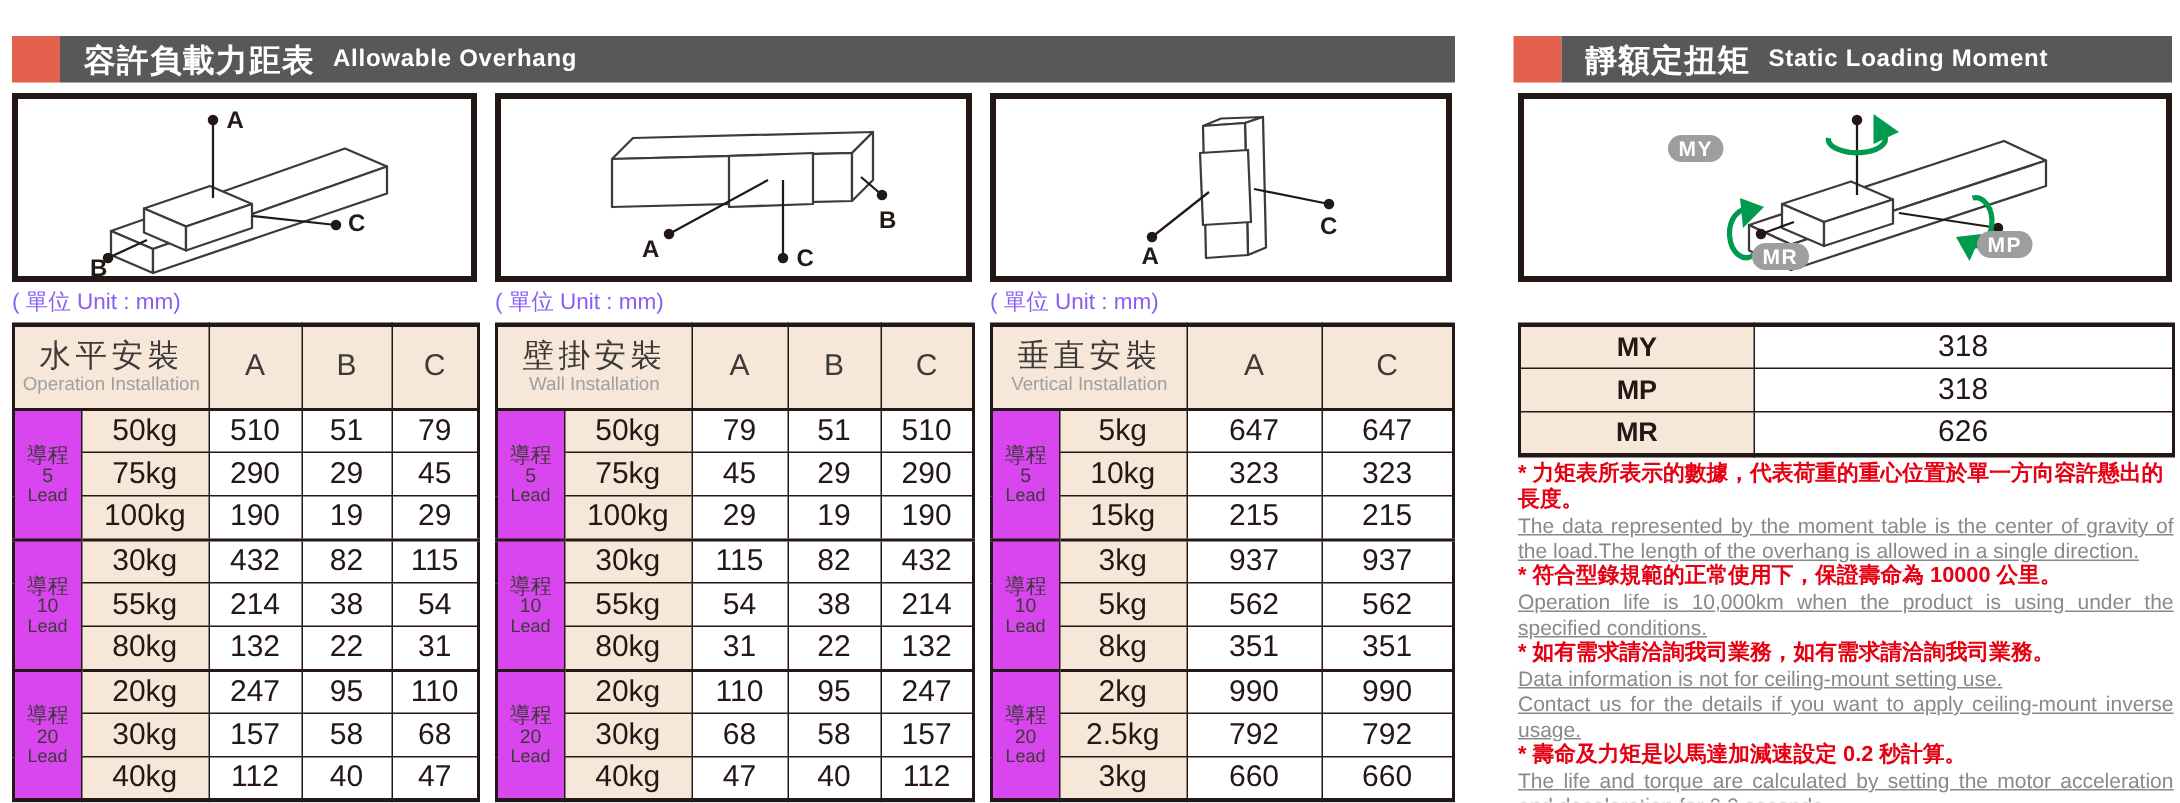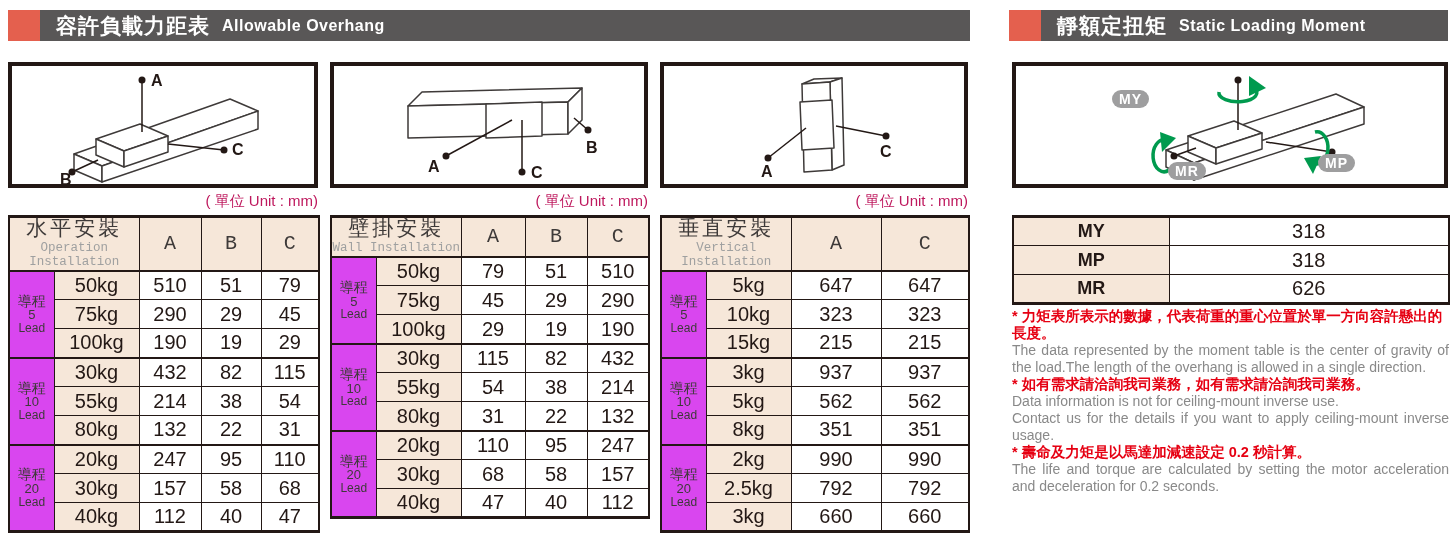--- a/index.html
+++ b/index.html
@@ -1,40 +1,40 @@
 <!DOCTYPE html>
 <html><head>
 <meta charset="utf-8">
 <style>
   html,body{margin:0;padding:0;background:#fff;}
   #canvas{position:relative;width:1453px;height:535px;background:#fff;
           font-family:"Liberation Sans","DejaVu Sans",sans-serif;color:#231815;overflow:hidden;}
 
   
-  .sec-header{position:absolute;top:10px;height:31px;display:flex;}
+  .sec-header{position:absolute;top:24px;height:31px;display:flex;}
   .accent{width:32px;height:31px;background:#e4604e;flex:0 0 32px;}
   .bar{flex:1;background:#595757;color:#fff;display:flex;align-items:center;padding-left:16px;gap:12px;white-space:nowrap;}
   .bar .zh{font-size:21px;font-weight:bold;letter-spacing:1px;}
   .bar .en{font-size:16px;font-weight:bold;letter-spacing:0.5px;}
 
   
   .dbox{position:absolute;border:4px solid #231815;background:#fff;}
   .dbox svg{display:block;}
   .dlabel{position:absolute;font-weight:bold;font-size:16px;color:#231815;line-height:1;}
   .pill{position:absolute;background:#9e9e9f;color:#fff;font-weight:bold;font-size:14px;
         border-radius:10px;padding:2px 7px;line-height:1;letter-spacing:1px;}
 
-  .unit{position:absolute;font-size:15px;color:#be185d;text-align:right;}
+  .unit{position:absolute;font-size:15px;color:#8b5cf6;}
 
   
   .ovh-table{position:absolute;border-collapse:collapse;table-layout:fixed;background:#fff;
              border-top:3px solid #231815;border-bottom:3px solid #231815;
              border-left:2px solid #231815;border-right:2px solid #231815;}
   .ovh-table td{border:1px solid #231815;text-align:center;vertical-align:middle;padding:0;color:#231815;}
-  tr.hdr{height:40px;font-family:Liberation Mono, monospace;}
+  tr.hdr{height:56px;}
   tr.hdr td{border-bottom:2px solid #231815;}
   tr.data{height:29px;}
   tr.gsep td{border-top:2px solid #231815;}
   td.title-cell{background:#f6e7d9;}
   .tz{font-size:21px;color:#3e3a39;letter-spacing:3px;line-height:1.1;}
   .te{font-size:12.5px;color:#9fa0a0;line-height:1.1;margin-top:1px;}
   td.colh{background:#f6e7d9;font-size:20px;color:#3e3a39;}
   td.lead-cell{background:#d946ef;line-height:1.05;}
   .lead-zh{font-size:14px;color:#3e3a39;}
   .lead-num{font-size:13px;color:#3e3a39;}
@@ -42,21 +42,21 @@
   td.load-cell{background:#f6e7d9;font-size:20px;}
   td.val-cell{font-size:20px;background:#fff;}
 
   
   .mom-table td.mlabel{background:#f6e7d9;font-weight:bold;font-size:18px;}
   .mom-table td.mval{font-size:20px;}
 
   
   .notes{position:absolute;left:1012px;top:308px;width:437px;}
   .note-zh{color:#e60012;font-weight:bold;font-size:14.5px;line-height:17px;}
-  .note-en{color:#898989;font-size:14px;line-height:17px;text-align:justify;}
+  .note-en{color:#898989;font-size:14px;line-height:17px;text-align:justify;text-decoration:underline;}
 
   .draw{stroke:#3e3a39;stroke-width:1.5;fill:#fff;stroke-linejoin:round;}
   .lline{stroke:#231815;stroke-width:1.5;fill:none;}
   .dot{fill:#231815;stroke:none;}
   .garc{stroke:#009a4e;stroke-width:3.5;fill:none;}
   .ghead{fill:#009a4e;stroke:none;}
 </style>
 </head>
 <body>
 
@@ -437,20 +437,22 @@
     <tr class="data">
       <td class="mlabel">MR</td>
       <td class="mval">626</td>
     </tr>
   </tbody>
     </table>
 
   <div class="notes">
     <div class="note-zh">* 力矩表所表示的數據，代表荷重的重心位置於單一方向容許懸出的長度。</div>
     <div class="note-en">The data represented by the moment table is the center of gravity of the load.The length of the overhang is allowed in a single direction.</div>
+    <div class="note-zh">* 符合型錄規範的正常使用下，保證壽命為 10000 公里。</div>
+    <div class="note-en">Operation life is 10,000km when the product is using under the specified conditions.</div>
     <div class="note-zh">* 如有需求請洽詢我司業務，如有需求請洽詢我司業務。</div>
-    <div class="note-en">Data information is not for ceiling-mount inverse use.</div>
+    <div class="note-en">Data information is not for ceiling-mount setting use.</div>
     <div class="note-en">Contact us for the details if you want to apply ceiling-mount inverse usage.</div>
     <div class="note-zh">* 壽命及力矩是以馬達加減速設定 0.2 秒計算。</div>
     <div class="note-en">The life and torque are calculated by setting the motor acceleration and deceleration for 0.2 seconds.</div>
   </div>
 
 </div>
 
 </body></html>

